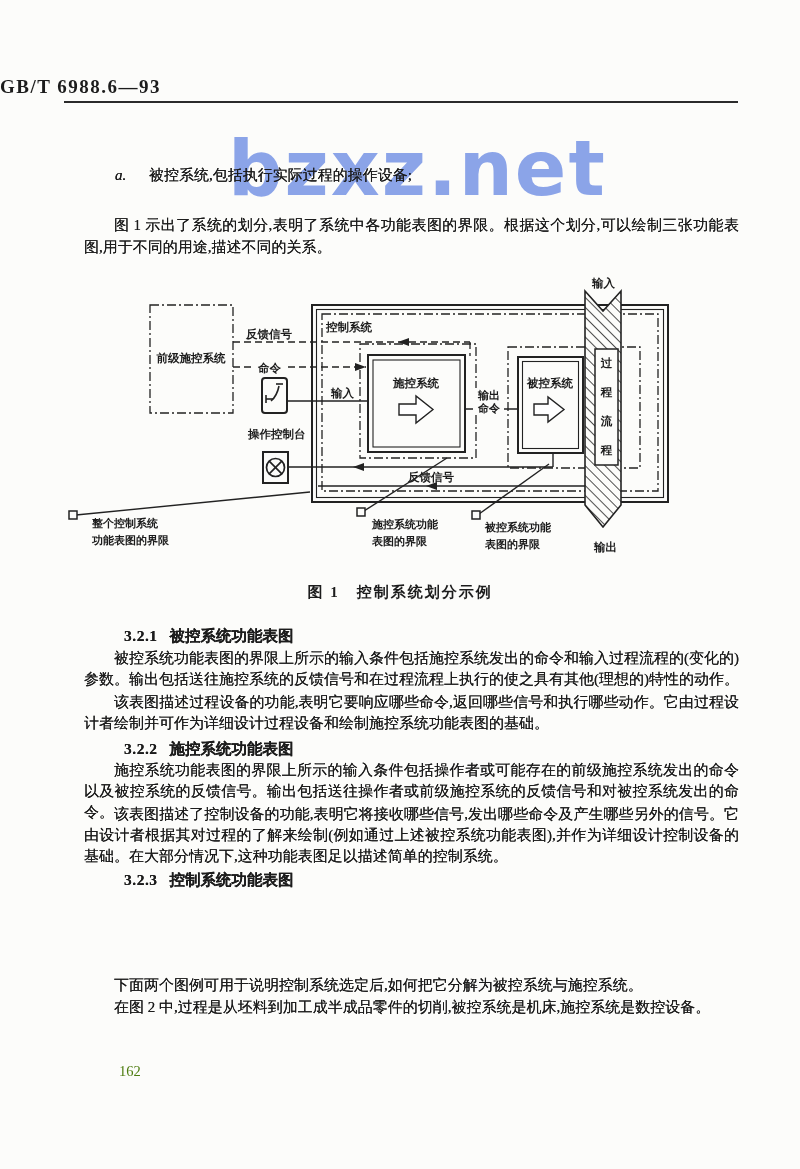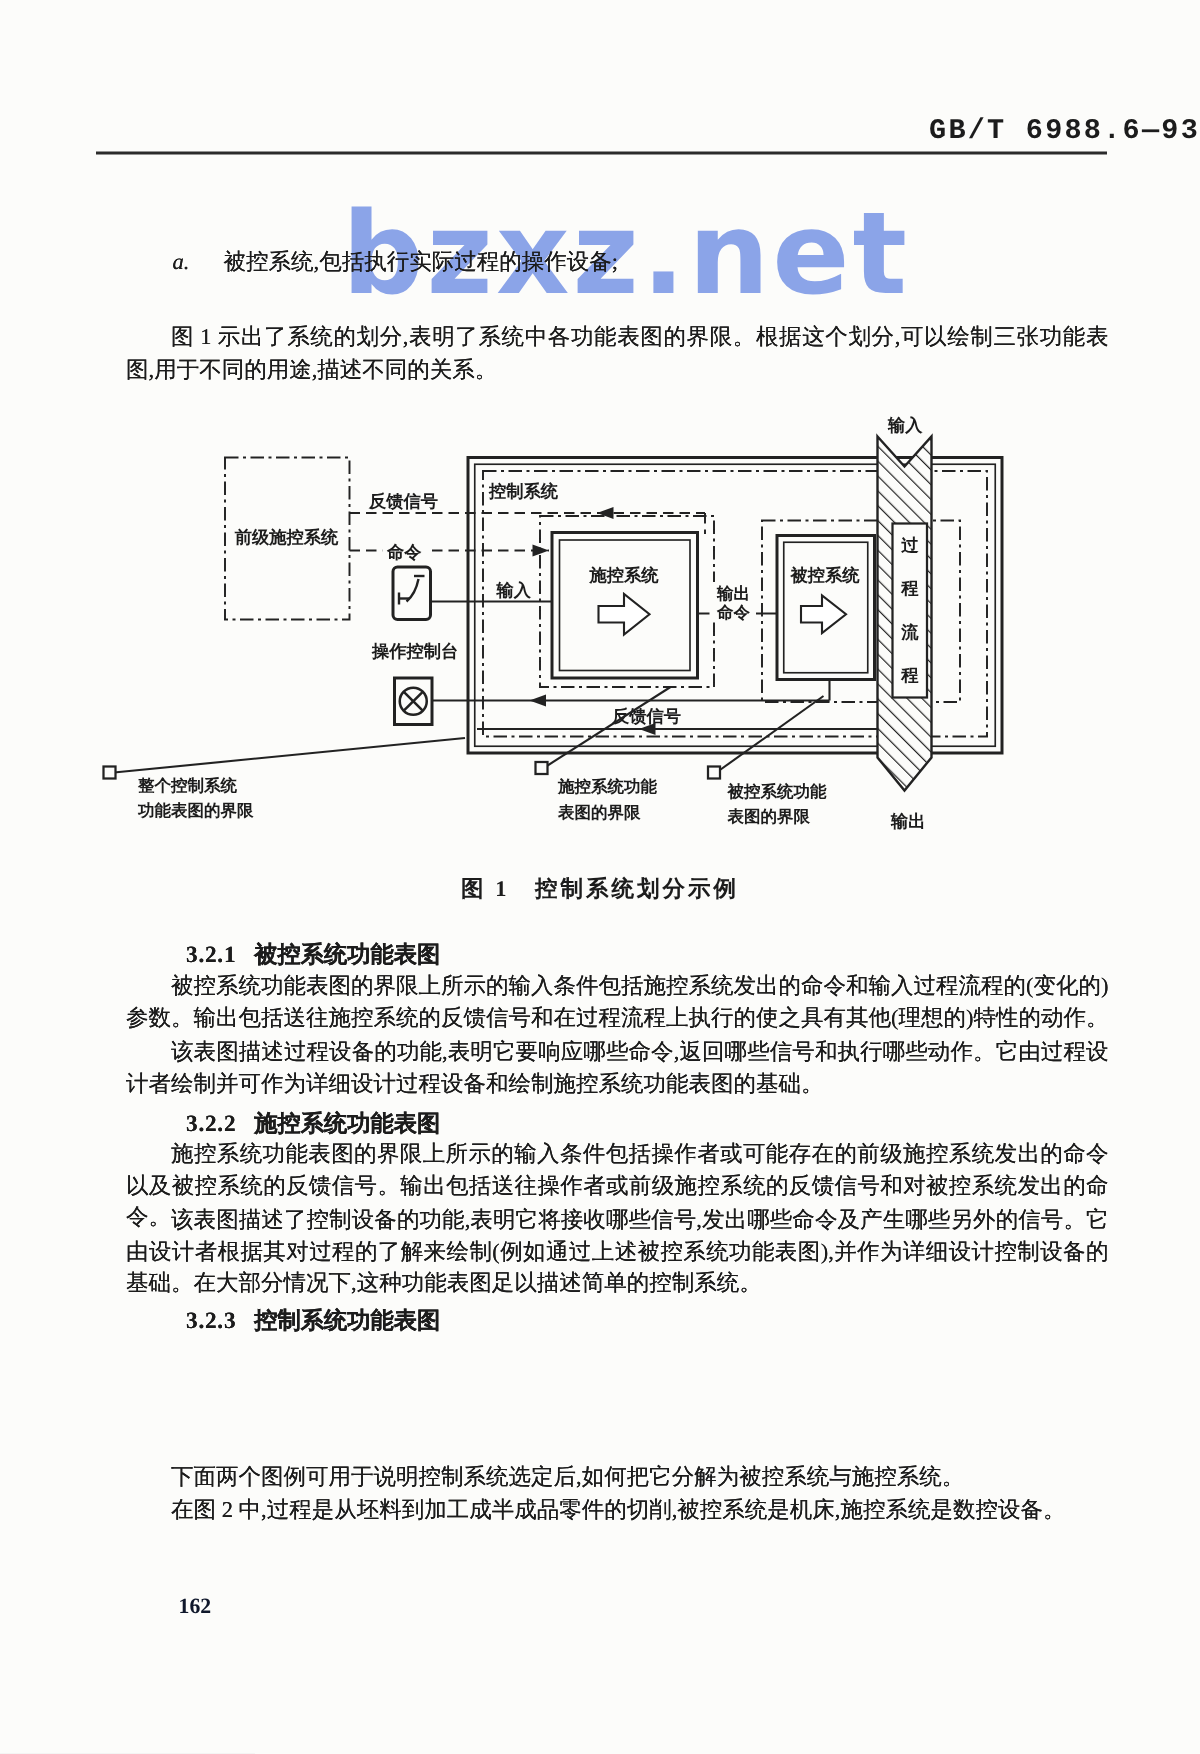--- a/index.html
+++ b/index.html
@@ -4,42 +4,42 @@
 <style>
   html,body{margin:0;padding:0;}
   body{background:#e8e8e8;}
   #page{
     position:relative; width:800px; height:1169px; margin:0 auto;
     background:#fcfcfa; overflow:hidden;
     font-family:"Liberation Serif", serif; color:#1c1c1c;
   }
   .abs{position:absolute;}
   #header-code{
-    top:76px; left:0; width:800px; text-align:right;
-    font-size:19px; font-weight:bold; letter-spacing:1.5px; z-index:2;font-family:Liberation Mono, monospace;
+    top:76px; left:0; width:800px; text-align:left;
+    font-size:19px; font-weight:bold; letter-spacing:1.5px; z-index:2;
   }
   #header-rule{top:101px; left:64px; width:674px; height:2px; background:#2b2b2b; z-index:2;}
   #watermark{
     top:124px; left:228px; z-index:0;
     font-family:"DejaVu Sans", sans-serif; font-weight:bold;
     font-size:76px; color:#1d4ed8; opacity:.5; letter-spacing:2px;
   }
   .para{
     left:84px; width:655px; font-size:15px; line-height:22px;
     text-align:justify; z-index:2; text-shadow:0 0 .4px #1c1c1c;
   }
   .sect{line-height:21px;}
   .ind{text-indent:2em;}
   .li .marker{display:inline-block; margin-left:31px; width:34px; font-style:italic;}
   .heading{
     left:84px; font-size:15.5px; font-weight:bold; z-index:2;
     text-shadow:0 0 .4px #1c1c1c;
   }
   .heading .num{margin-right:12px; letter-spacing:.5px;margin-left:40px;}
-  #page-number{left:119px; top:1063px; font-size:14.5px; color:#0f172a; z-index:2;font-weight:bold;}
+  #page-number{left:119px; top:1063px; font-size:14.5px; color:#4d7c0f; z-index:2;}
   #diagram{left:0; top:0; z-index:1;}
   svg text{font-family:"Liberation Serif", serif; font-weight:bold; fill:#1c1c1c;}
   .lbl{font-size:11.5px;}
   .lbl-sm{font-size:11px;}
   .cap{font-size:15px; letter-spacing:2px;}
   .box{fill:none; stroke:#222;}
   .dashdot{fill:none; stroke:#222; stroke-width:1.3; stroke-dasharray:9 3 2 3;}
   .wire{stroke:#222; stroke-width:1.4; fill:none;}
   .wire-d{stroke:#222; stroke-width:1.3; fill:none; stroke-dasharray:7 4;}
   .ah{fill:#222; stroke:none;}

